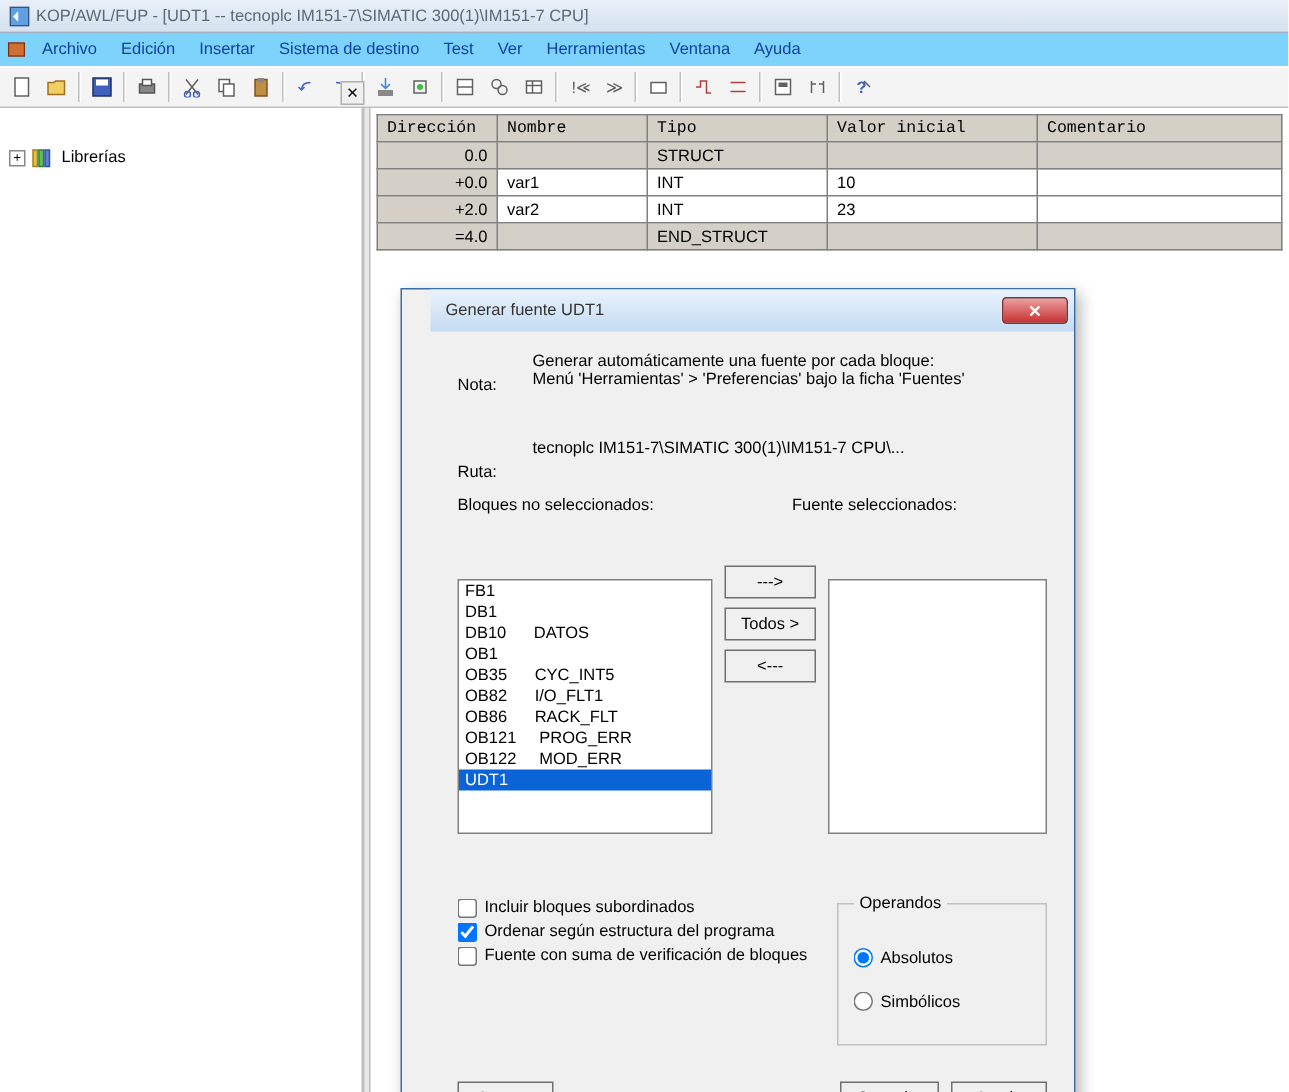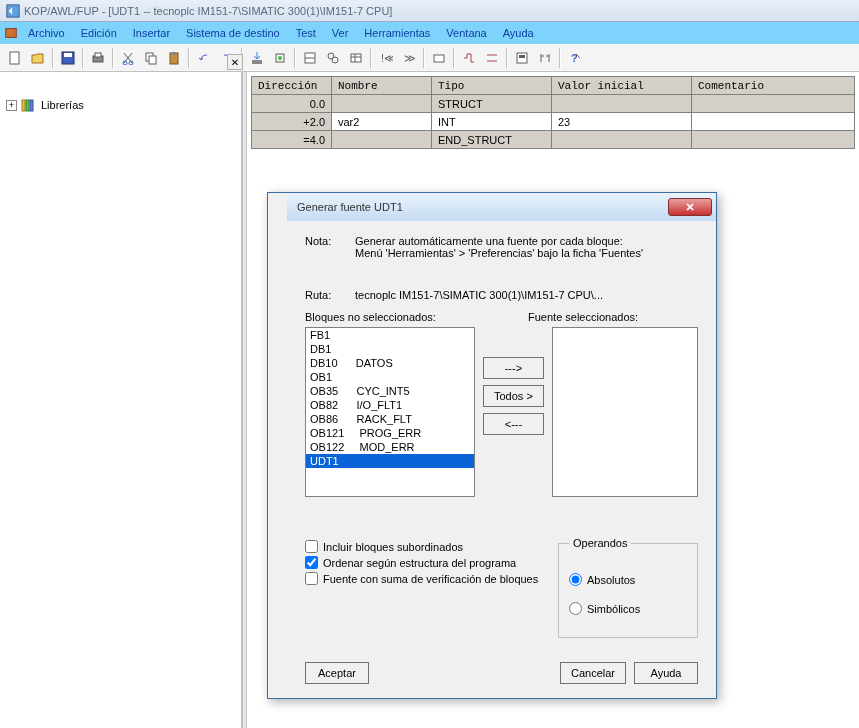--- a/index.html
+++ b/index.html
@@ -34,29 +34,29 @@
 .datatable td.tipo { width: 120px; background: #fff; }
 .datatable td.val { width: 140px; background: #fff; }
 .datatable td.ro { background: #d4d0c8; }
 
 
 .dialog { position: absolute; left: 267px; top: 192px; width: 450px; background: #f0f0f0; border: 1px solid #3a6ea5; box-shadow: 3px 3px 10px rgba(0,0,0,0.3); padding-left: 19px; }
 .dlg-title { height: 28px; background: linear-gradient(#eaf3fc, #c4dbf3); display: flex; align-items: center; justify-content: space-between; padding: 0 4px 0 10px; color: #333; }
 .dlg-close { width: 44px; height: 18px; background: linear-gradient(#e9a0a0, #c83030); border: 1px solid #803030; border-radius: 3px; color: #fff; display: flex; align-items: center; justify-content: center; font-weight: bold; cursor: default; }
 .dlg-body { padding: 14px 18px; }
 .dlg-row { display: flex; margin-bottom: 10px; }
-.dlg-row .lab { width: 50px; }
-.listcol { display: flex; flex-direction: column; }
+.dlg-row .lab { width: 50px; margin-top: 16px; }
+.listcol { display: flex; flex-direction: column; margin-top: 39px; }
 .listbox { width: 170px; height: 170px; background: #fff; border: 1px solid #808080; overflow: auto; font-size: 11px; }
 .listbox .li { padding: 1px 4px; white-space: pre; }
 .listbox .li.sel { background: #0a64d8; color: #fff; }
 .midbtns { display: flex; flex-direction: column; gap: 6px; margin: 30px 8px 0 8px; }
 .btn { min-width: 64px; height: 22px; background: #f0f0f0; border: 1px solid #707070; padding: 0 10px; cursor: default; display: flex; align-items: center; justify-content: center; }
 .btn.small { min-width: 48px; }
-.checkrow { display: flex; align-items: center; gap: 5px; margin: 3px 0; }
+.checkrow { display: flex; align-items: flex-start; gap: 5px; margin: 3px 0; }
 .checkrow input { width: 13px; height: 13px; }
 .fieldset { border: 1px solid #c0c0c0; padding: 8px 10px 6px 10px; }
 .fieldset legend { padding: 0 4px; }
 .dlg-btns { display: flex; justify-content: space-between; margin-top: 24px; }
 .dlg-btns .right { display: flex; gap: 8px; }
 .radio { display: flex; align-items: center; gap: 5px; margin: 16px 0; }
 </style>
 </head>
 <body>
 
@@ -251,20 +251,27 @@
       </thead>
       <tbody id="table-body">
           <tr>
             <td class="addr">0.0</td>
             <td class="name ro"></td>
             <td class="tipo ro">STRUCT</td>
             <td class="val ro"></td>
             <td class="ro"></td>
           </tr>
           <tr>
+            <td class="addr">+0.0</td>
+            <td class="name">var1</td>
+            <td class="tipo">INT</td>
+            <td class="val">10</td>
+            <td class=""></td>
+          </tr>
+          <tr>
             <td class="addr">+2.0</td>
             <td class="name">var2</td>
             <td class="tipo">INT</td>
             <td class="val">23</td>
             <td class=""></td>
           </tr>
           <tr>
             <td class="addr">=4.0</td>
             <td class="name ro"></td>
             <td class="tipo ro">END_STRUCT</td>

